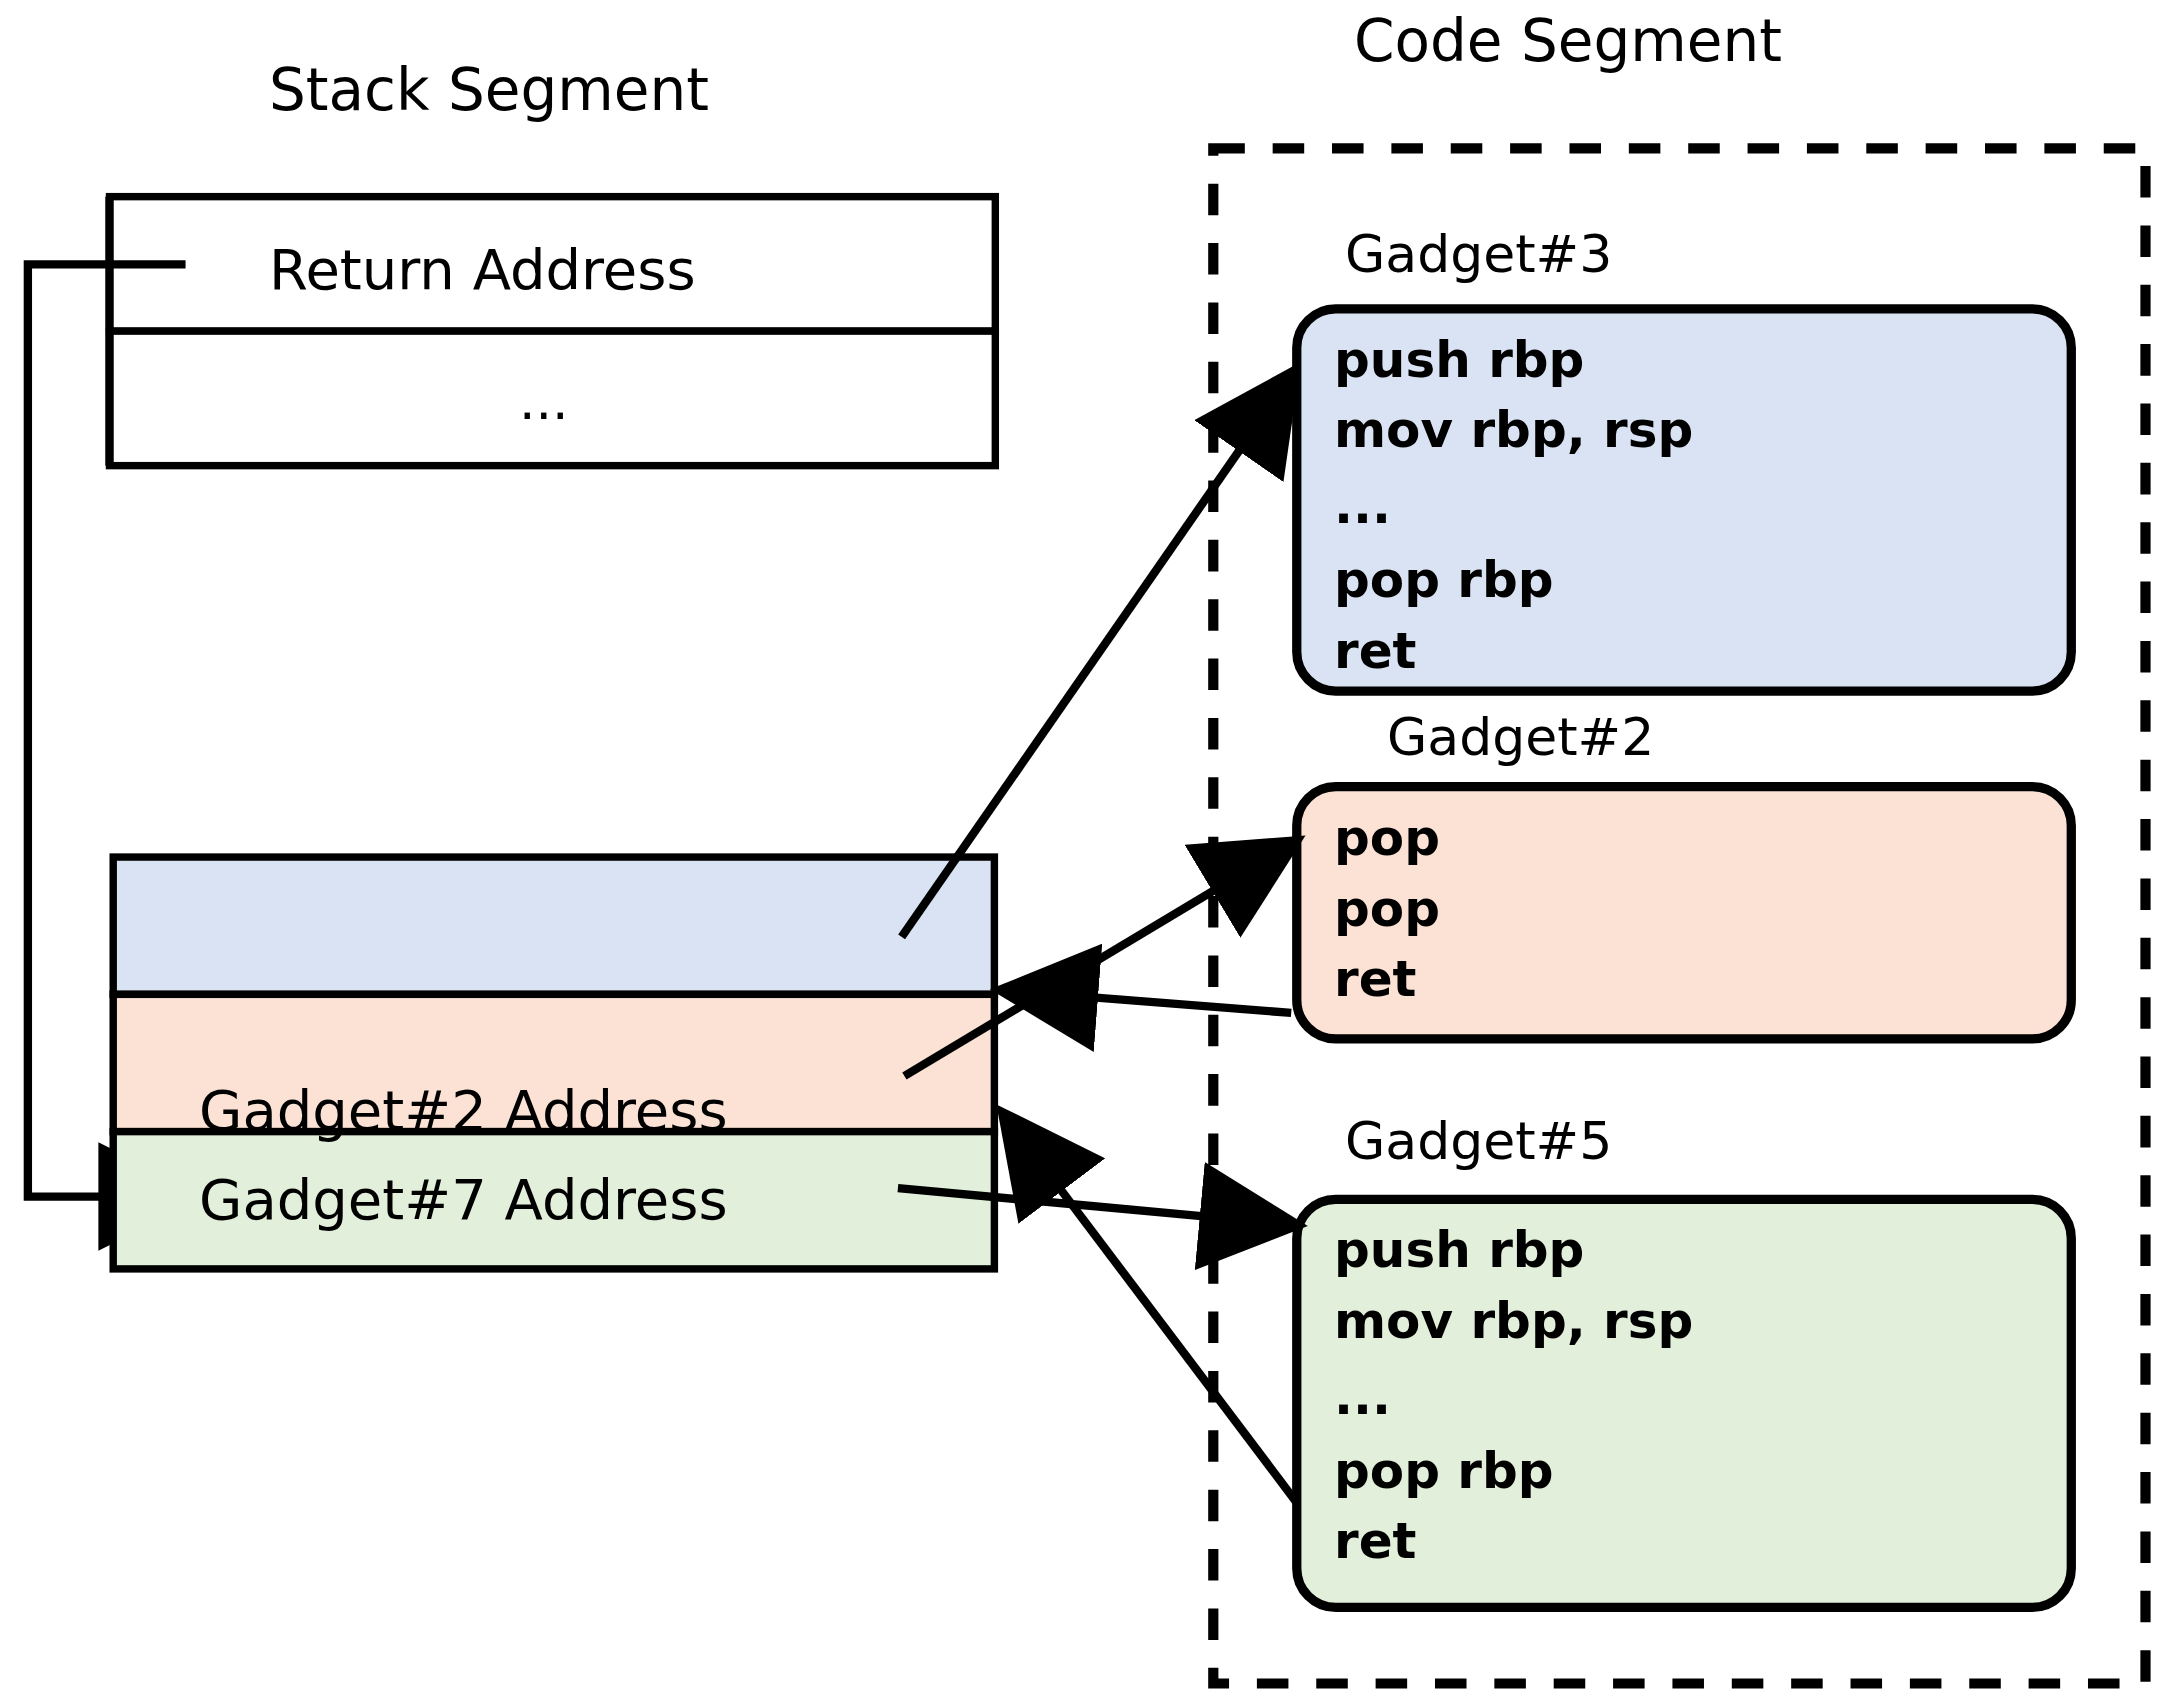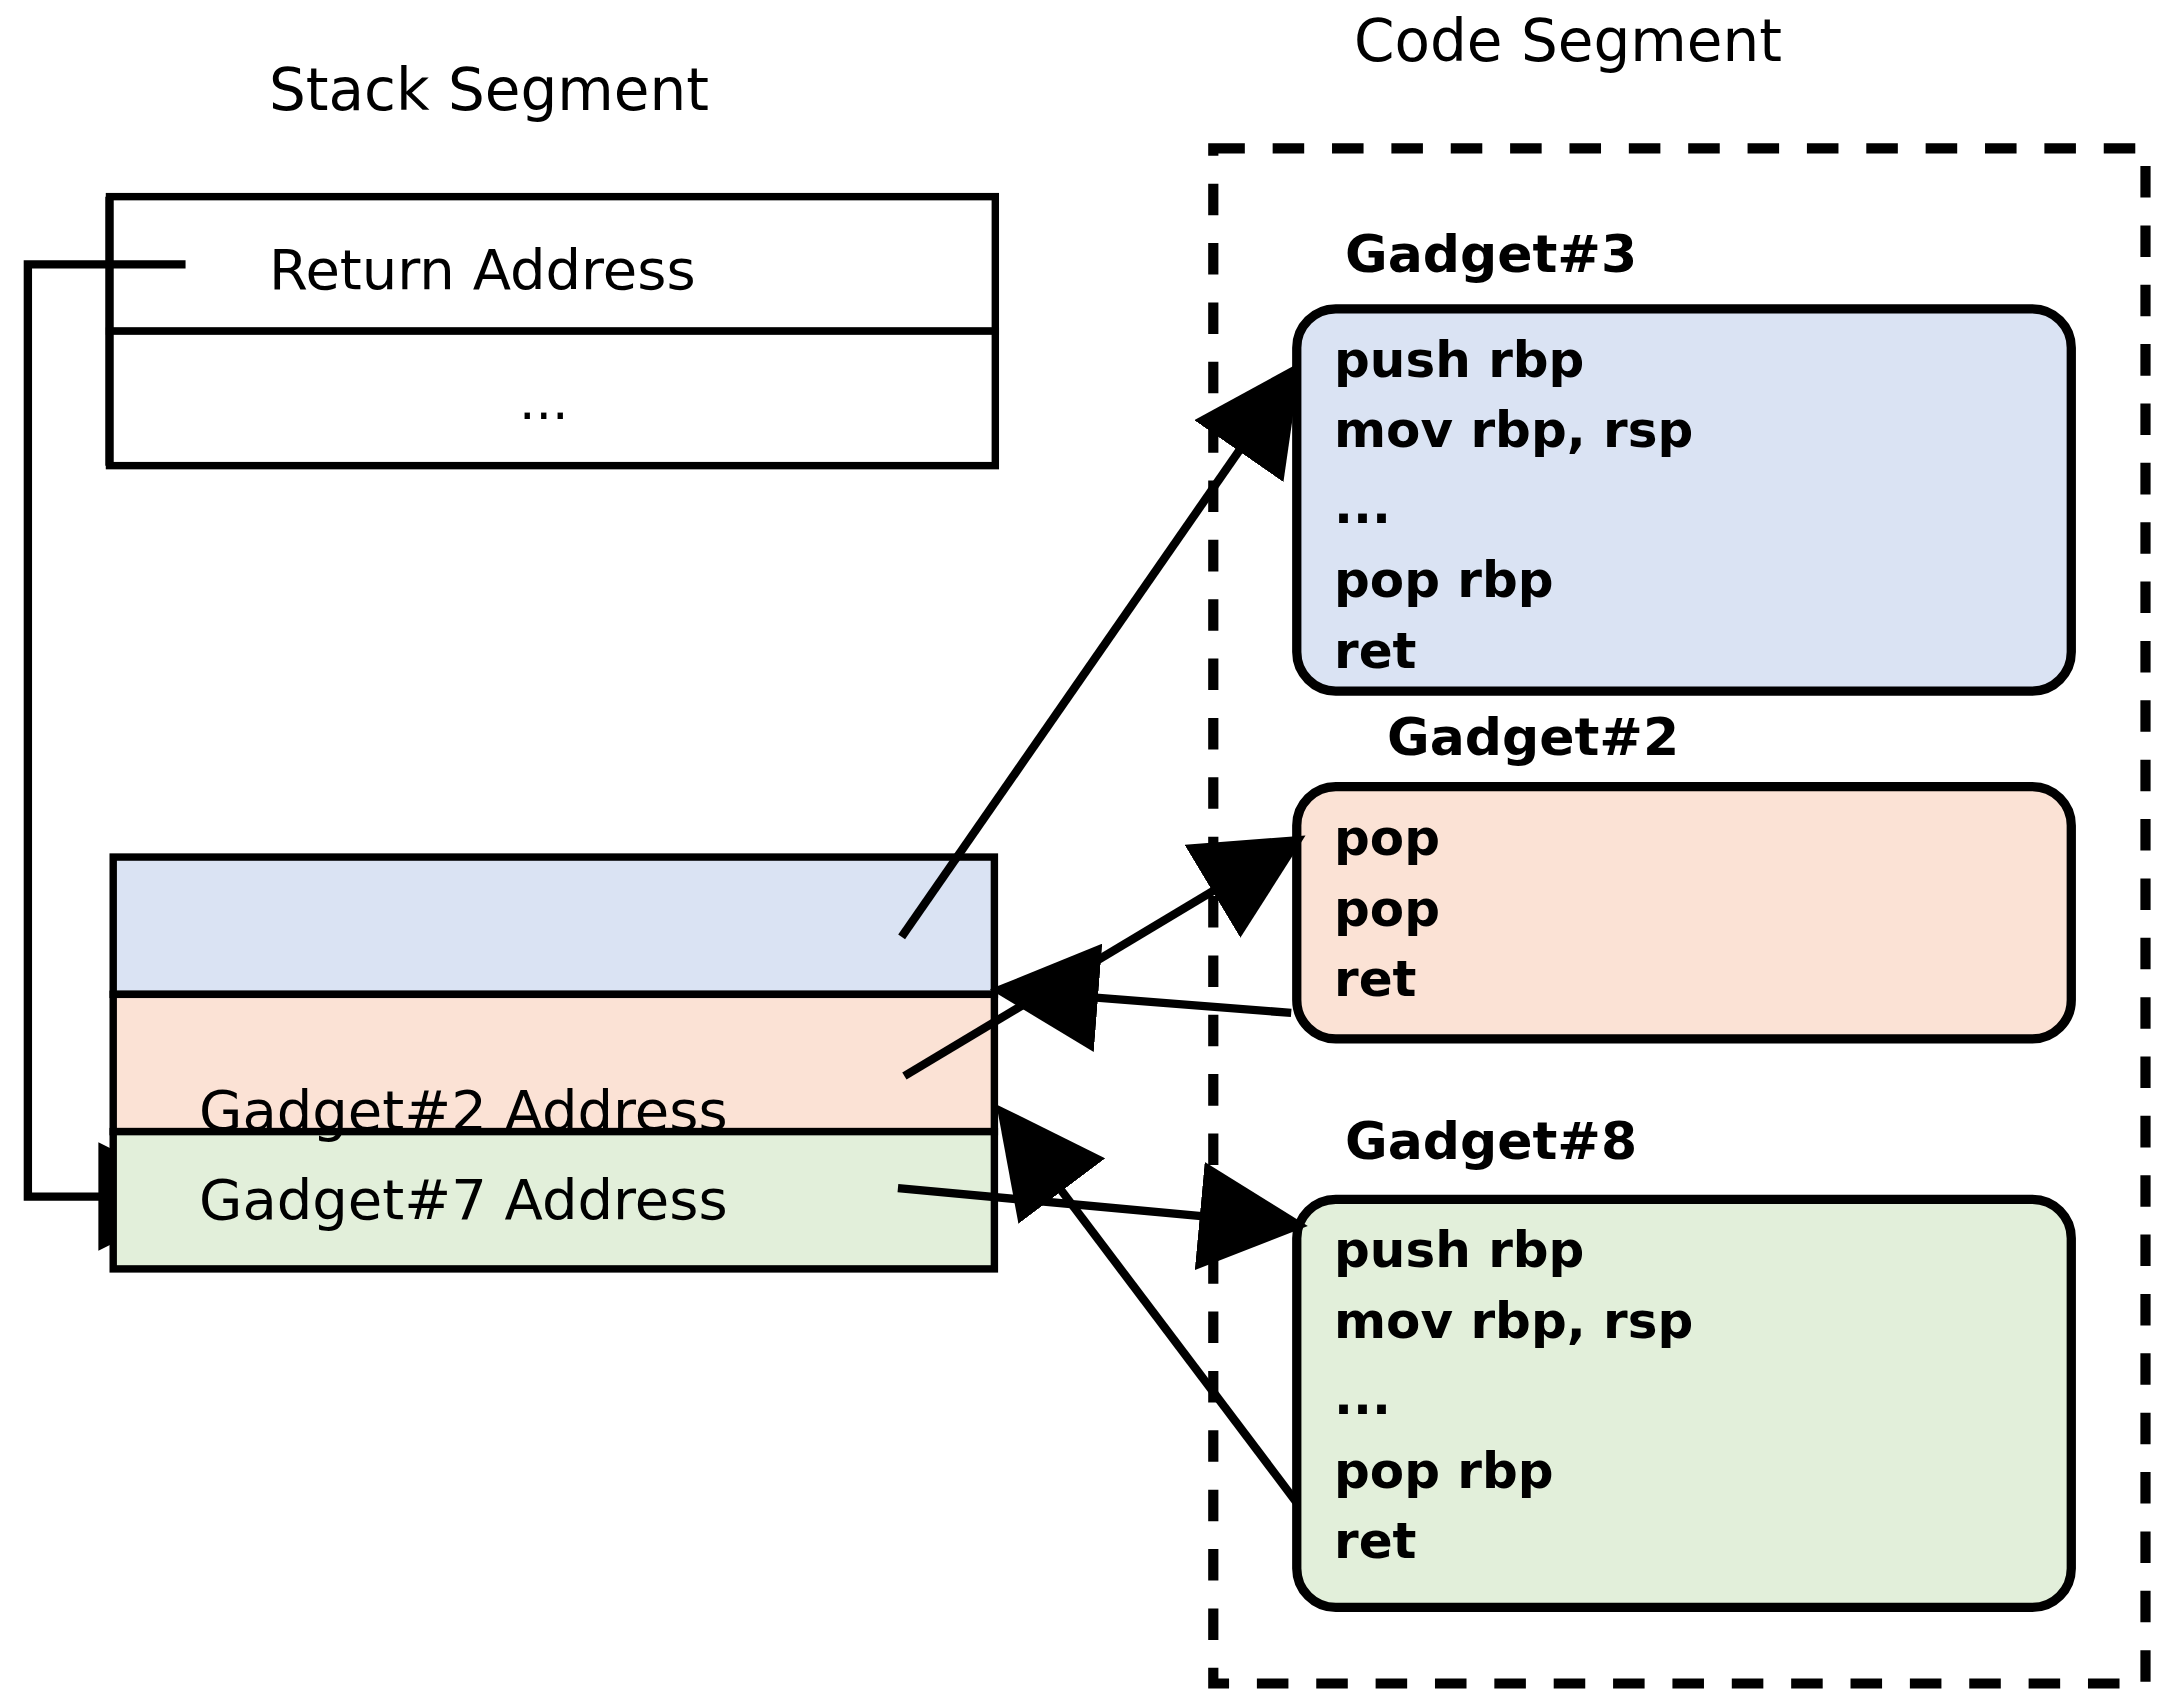--- a/index.html
+++ b/index.html
@@ -3,21 +3,21 @@
 <meta charset="utf-8">
 <style>
   html,body{margin:0;padding:0;background:#ffffff;}
   body{width:2178px;height:1703px;position:relative;overflow:hidden;
        font-family:"DejaVu Sans","Liberation Sans",sans-serif;}
   #root{position:absolute;inset:0;}
   svg.layer{position:absolute;left:0;top:0;width:2178px;height:1703px;}
   .txt{position:absolute;white-space:nowrap;color:#000;}
   .seg-title{font-size:58px;font-weight:400;letter-spacing:0px;}
   .row-label{font-size:56px;font-weight:400;}
-  .gadget-title{font-size:52px;font-weight:bold;}
+  .gadget-title{font-size:52px;font-weight:normal;}
   .instr{font-size:50px;font-weight:bold;line-height:70px;}
   .ellipsis{font-size:52px;font-weight:400;}
 </style>
 </head>
 <body>
 
 <div id="root">
 
   <svg class="layer" viewBox="0 0 2348 1836">
     <defs>
@@ -73,21 +73,21 @@
   <div class="txt instr" style="left:1334px;top:395px;">mov rbp, rsp</div>
   <div class="txt instr" style="left:1334px;top:471px;">...</div>
   <div class="txt instr" style="left:1334px;top:545px;">pop rbp</div>
   <div class="txt instr" style="left:1334px;top:616px;">ret</div>
 
   <div class="txt gadget-title" style="left:1387px;top:707px;">Gadget#2</div>
   <div class="txt instr" style="left:1334px;top:803px;">pop</div>
   <div class="txt instr" style="left:1334px;top:874px;">pop</div>
   <div class="txt instr" style="left:1334px;top:944px;">ret</div>
 
-  <div class="txt gadget-title" style="left:1345px;top:1111px;">Gadget#8</div>
+  <div class="txt gadget-title" style="left:1345px;top:1111px;">Gadget#5</div>
   <div class="txt instr" style="left:1334px;top:1215px;">push rbp</div>
   <div class="txt instr" style="left:1334px;top:1286px;">mov rbp, rsp</div>
   <div class="txt instr" style="left:1334px;top:1362px;">...</div>
   <div class="txt instr" style="left:1334px;top:1436px;">pop rbp</div>
   <div class="txt instr" style="left:1334px;top:1506px;">ret</div>
 
 </div>
 
 
 </body></html>

